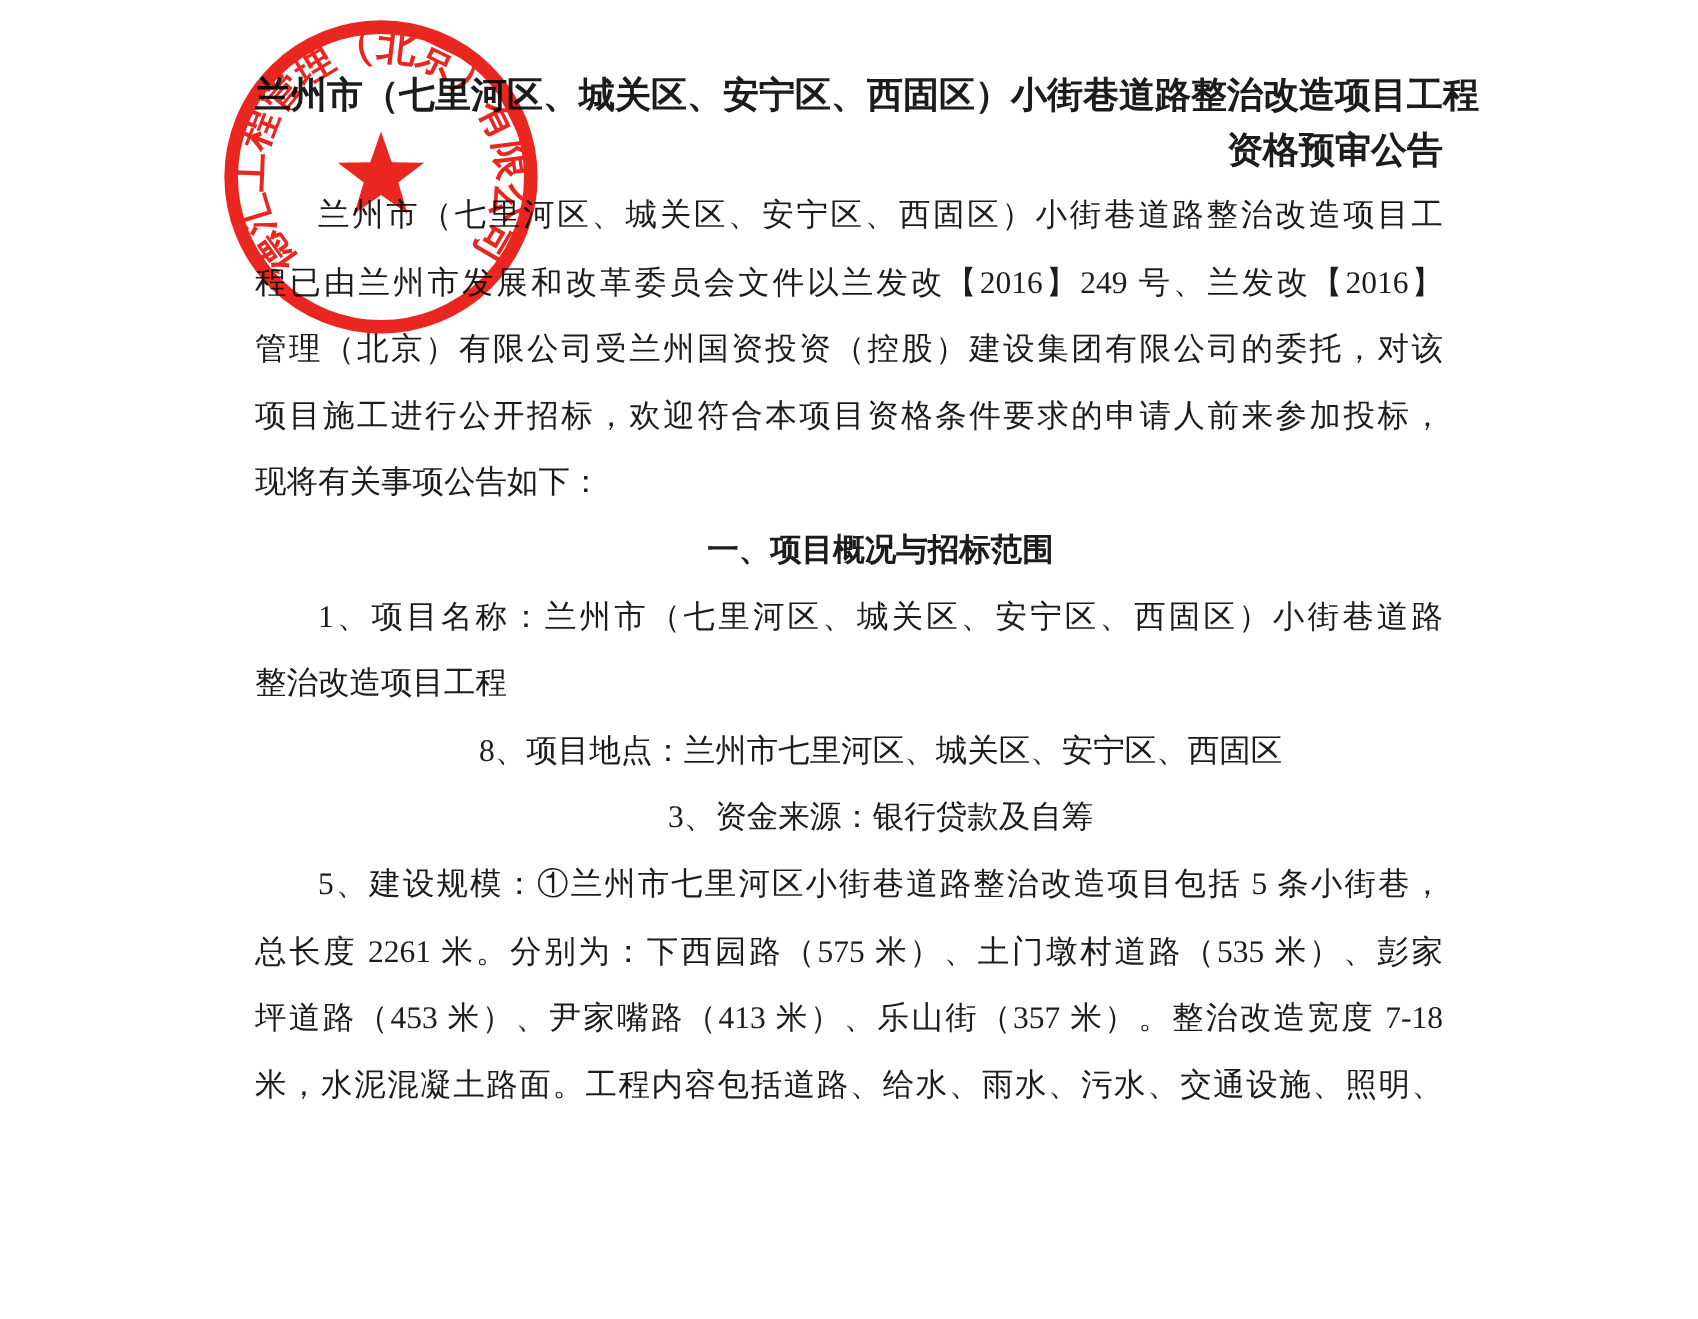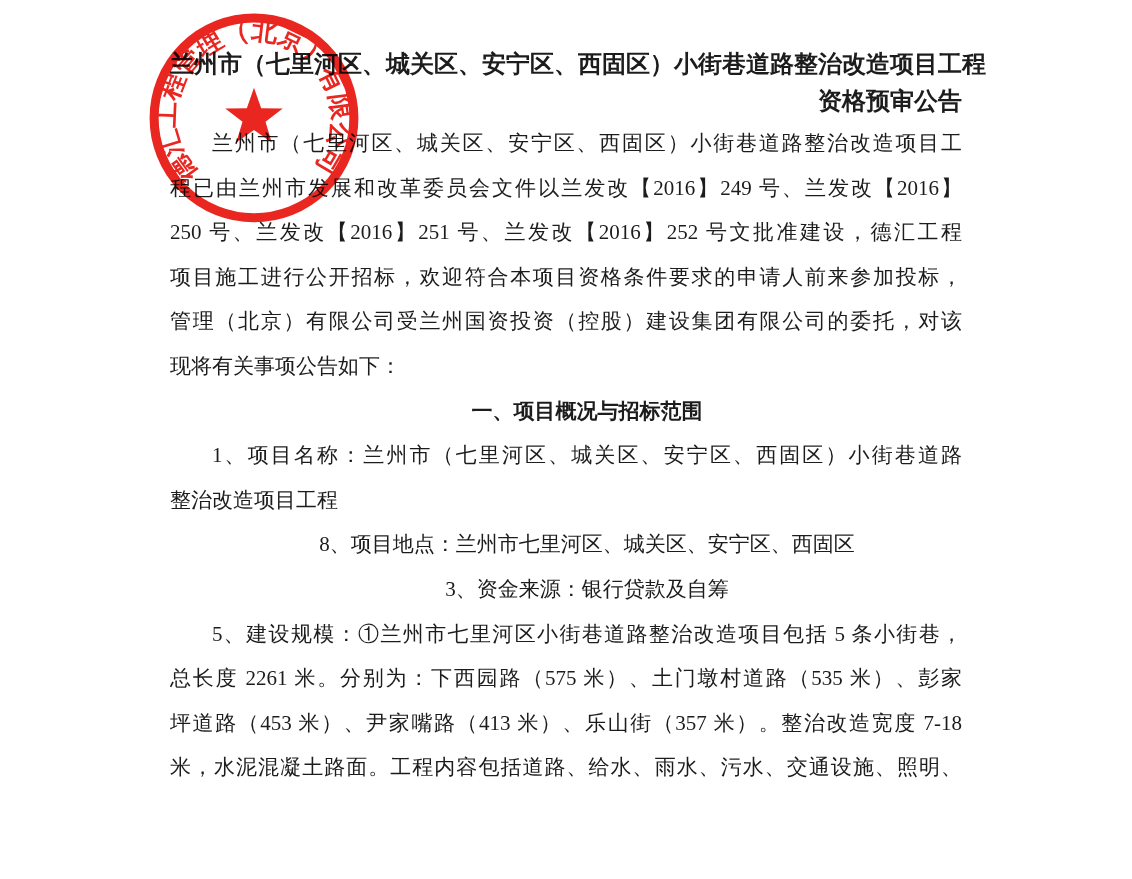--- a/index.html
+++ b/index.html
@@ -71,23 +71,22 @@
 <div class="page">
 
   <div class="title-block">
     <div>兰州市（七里河区、城关区、安宁区、西固区）小街巷道路整治改造项目工程</div>
     <div>资格预审公告</div>
   </div>
 
   <div class="body-block">
     <div class="ln indent fill">兰州市（七里河区、城关区、安宁区、西固区）小街巷道路整治改造项目工</div>
     <div class="ln fill">程已由兰州市发展和改革委员会文件以兰发改【2016】249 号、兰发改【2016】</div>
-    <div class="ln fill">250 号、兰发改【2016】251 号、兰发改【2016】252 号文批准建设，德汇工程</div>
+    <div class="ln fill">管理（北京）有限公司受兰州国资投资（控股）建设集团有限公司的委托，对该</div>
     <div class="ln fill">项目施工进行公开招标，欢迎符合本项目资格条件要求的申请人前来参加投标，</div>
-    <div class="ln fill">管理（北京）有限公司受兰州国资投资（控股）建设集团有限公司的委托，对该</div>
     <div class="ln">现将有关事项公告如下：</div>
     <div class="ln indent bold">一、项目概况与招标范围</div>
     <div class="ln indent fill">1、项目名称：兰州市（七里河区、城关区、安宁区、西固区）小街巷道路</div>
     <div class="ln">整治改造项目工程</div>
     <div class="ln indent">8、项目地点：兰州市七里河区、城关区、安宁区、西固区</div>
     <div class="ln indent">3、资金来源：银行贷款及自筹</div>
     <div class="ln indent fill">5、建设规模：①兰州市七里河区小街巷道路整治改造项目包括 5 条小街巷，</div>
     <div class="ln fill">总长度 2261 米。分别为：下西园路（575 米）、土门墩村道路（535 米）、彭家</div>
     <div class="ln fill">坪道路（453 米）、尹家嘴路（413 米）、乐山街（357 米）。整治改造宽度 7-18</div>
     <div class="ln fill">米，水泥混凝土路面。工程内容包括道路、给水、雨水、污水、交通设施、照明、</div>

